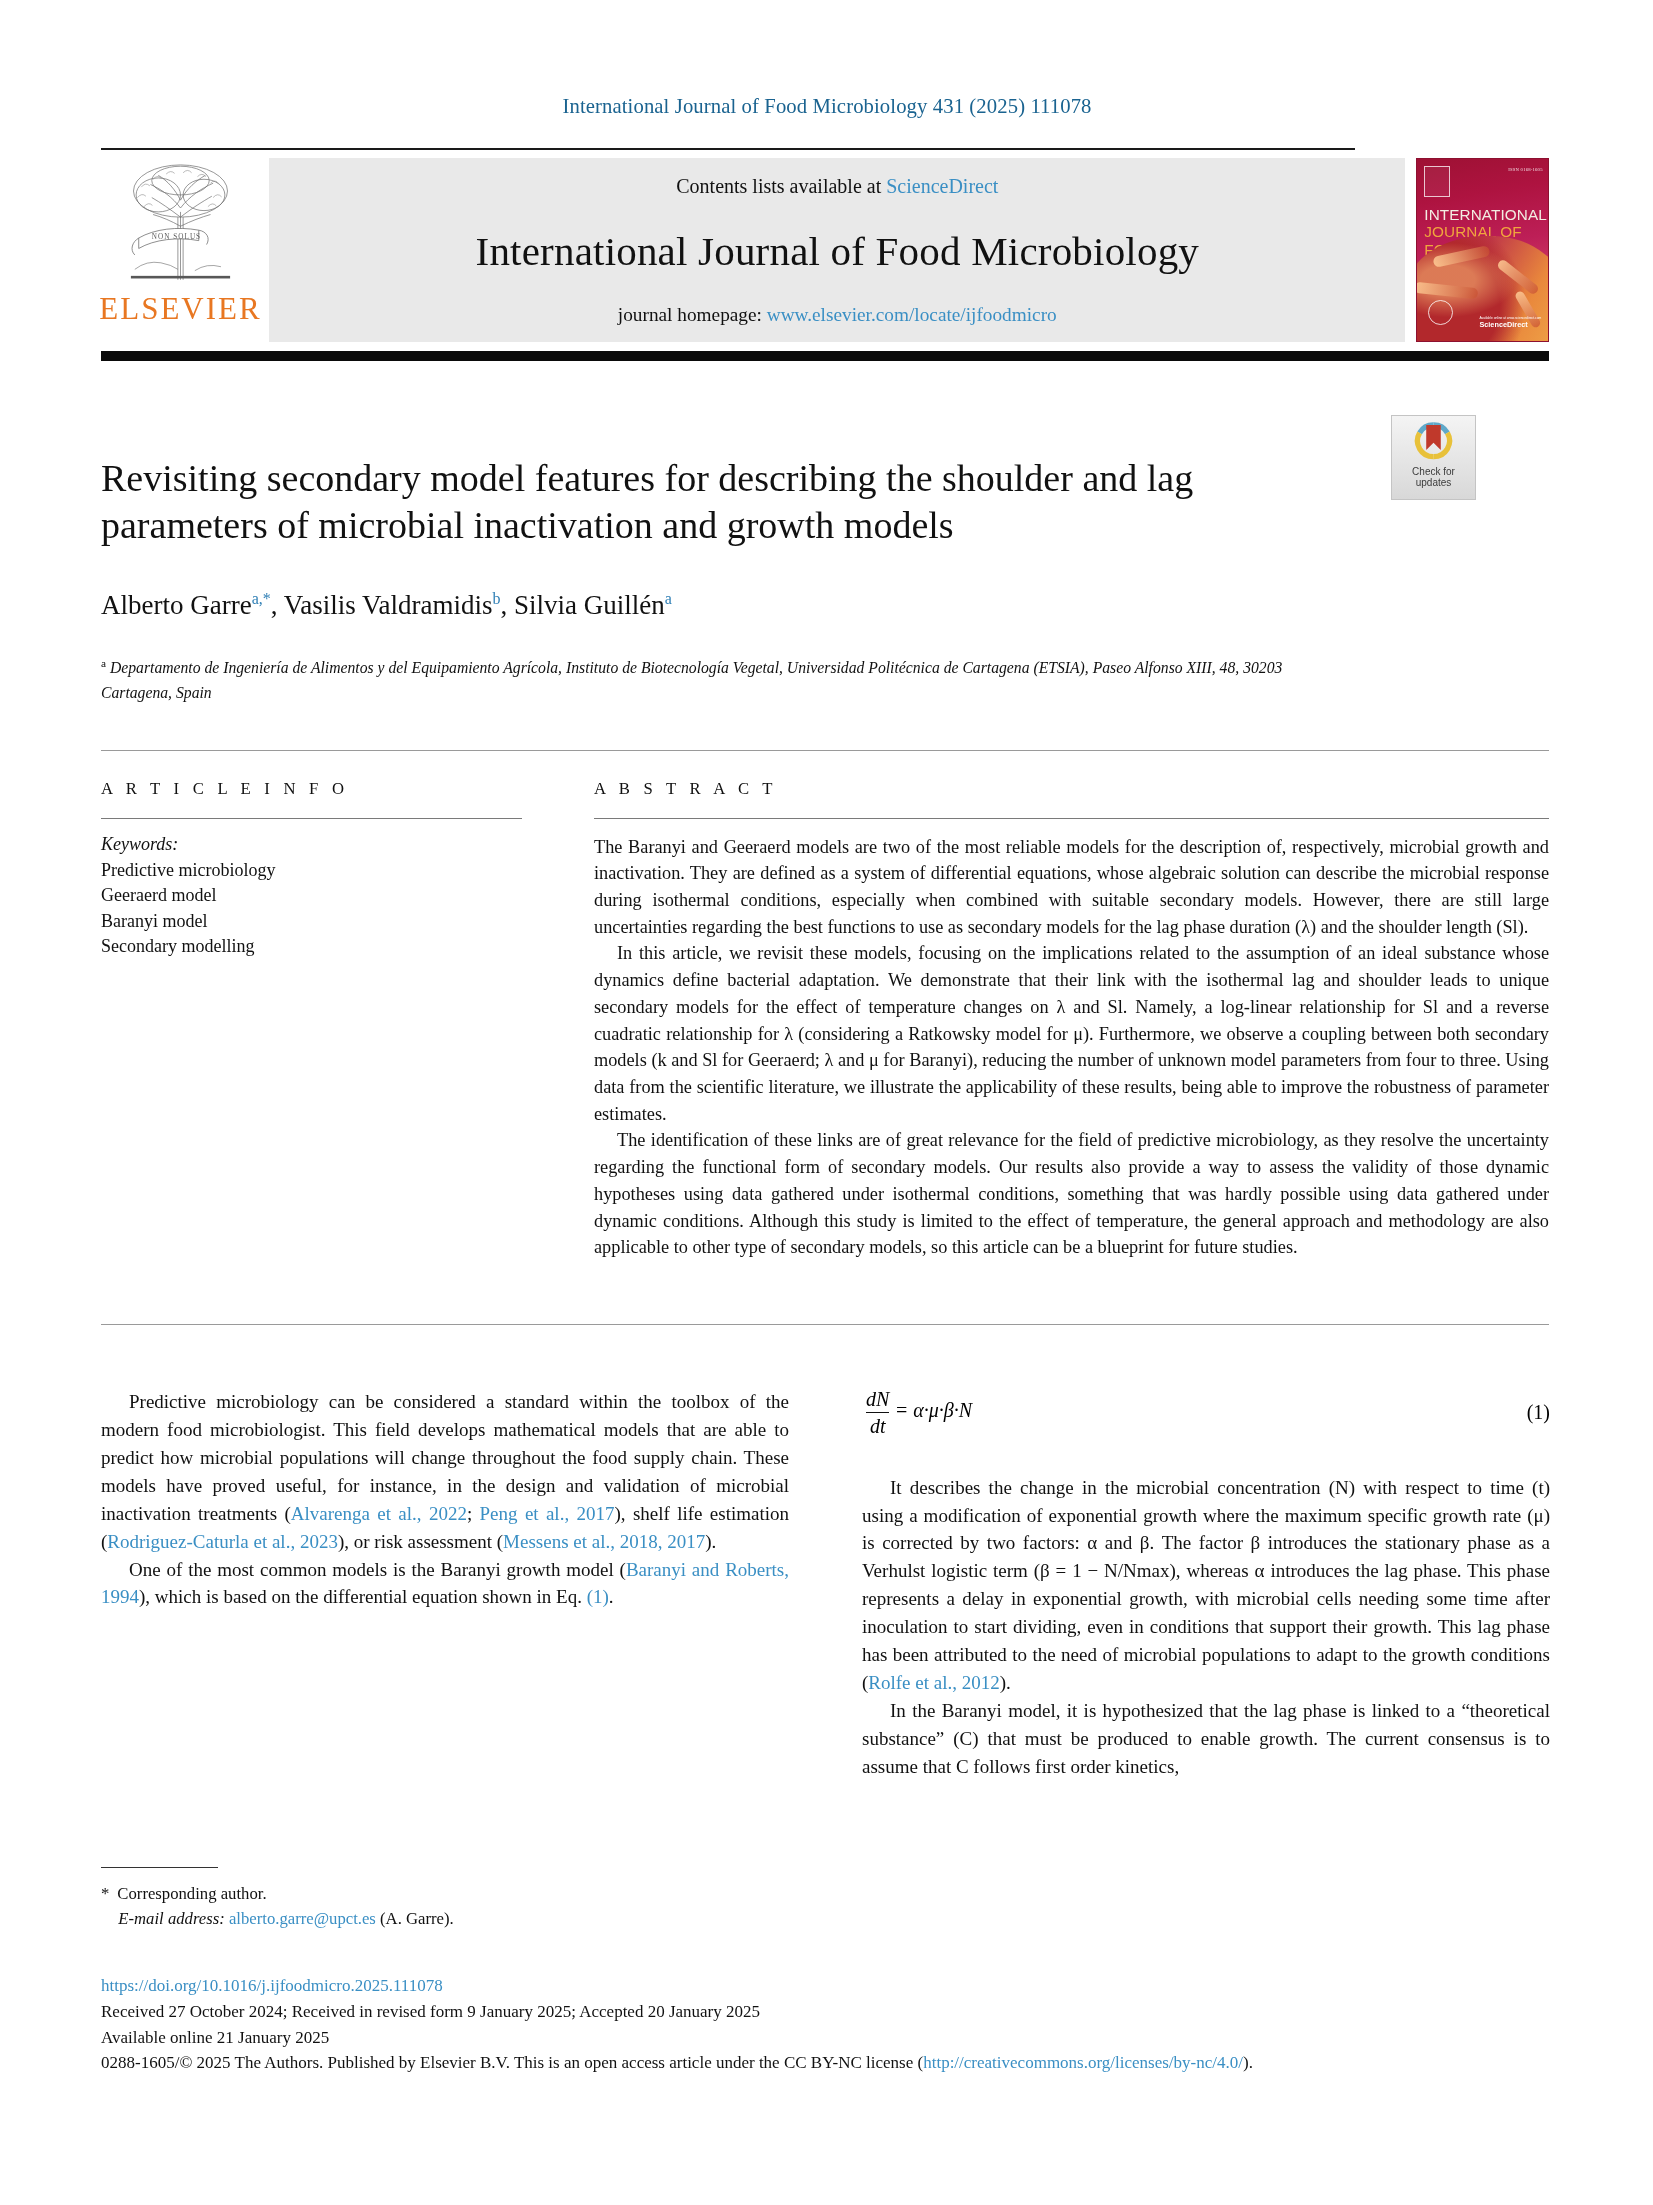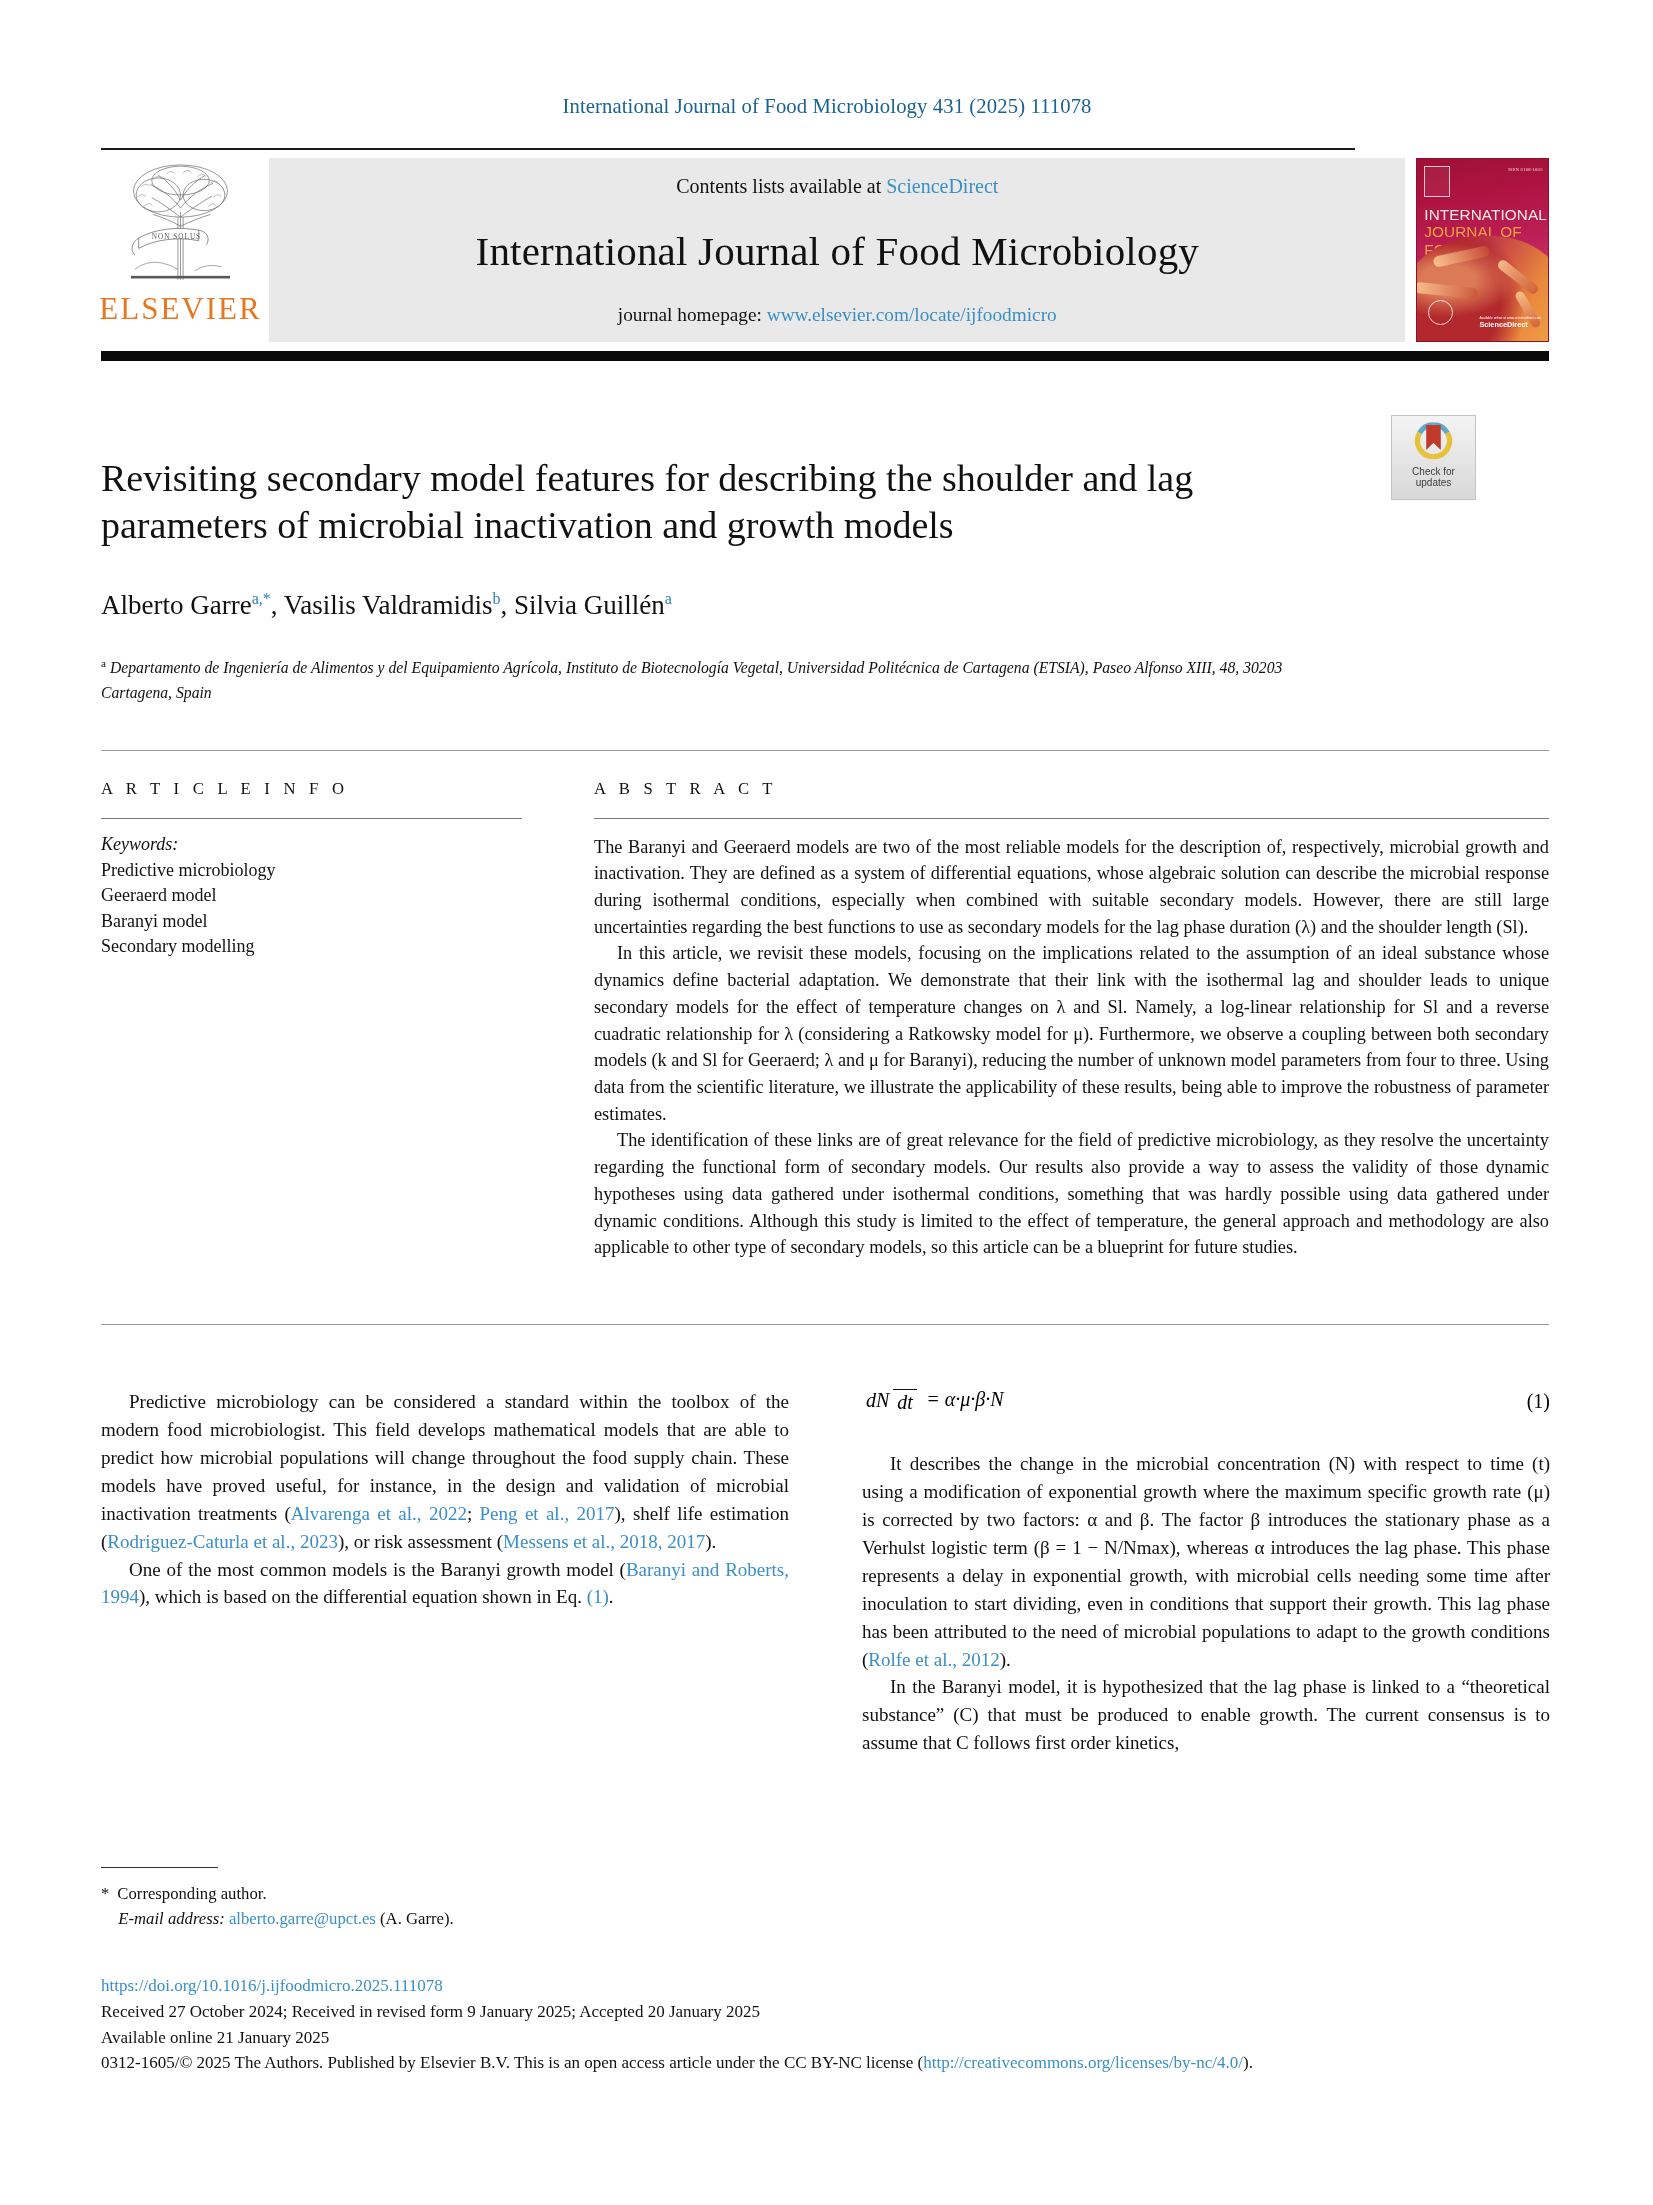--- a/index.html
+++ b/index.html
@@ -308,24 +308,23 @@
   
   .equation-row {
     display: flex;
     align-items: center;
     justify-content: space-between;
     font-size: 20px;
     margin-bottom: 36px;
   }
   .frac {
     display: inline-flex;
-    flex-direction: row;
+    flex-direction: column;
     align-items: center;
     vertical-align: middle;
-    margin-right: 8px;
   }
   .frac .num-f { padding: 0 4px 1.3px 4px; font-style: italic; }
   .frac .den-f { padding: 1.3px 4px 0 4px; border-top: 1.3px solid #111; font-style: italic; }
   .eq-rhs { font-style: italic; margin-left: 1.3px; }
   .eq-no { font-style: normal; }
 
   
   .footnote-rule {
     position: absolute;
     left: 101px; top: 1867px;
@@ -529,17 +528,17 @@
       <span class="em">E-mail address:</span>
       <a href="#">alberto.garre@upct.es</a>
       <span>(A. Garre).</span>
     </div>
   </div>
 
   <div class="footer">
     <a href="#" class="doi">https://doi.org/10.1016/j.ijfoodmicro.2025.111078</a>
     <div>Received 27 October 2024; Received in revised form 9 January 2025; Accepted 20 January 2025</div>
     <div>Available online 21 January 2025</div>
-    <div><span>0312-1605/© 2025 The Authors.  Published by Elsevier B.V. This is an open access article under the CC BY-NC license (</span><a href="#">http://creativecommons.org/licenses/by-nc/4.0/</a><span>).</span></div>
+    <div><span>0288-1605/© 2025 The Authors.  Published by Elsevier B.V. This is an open access article under the CC BY-NC license (</span><a href="#">http://creativecommons.org/licenses/by-nc/4.0/</a><span>).</span></div>
   </div>
 
 </div>
 
 
 </body></html>

